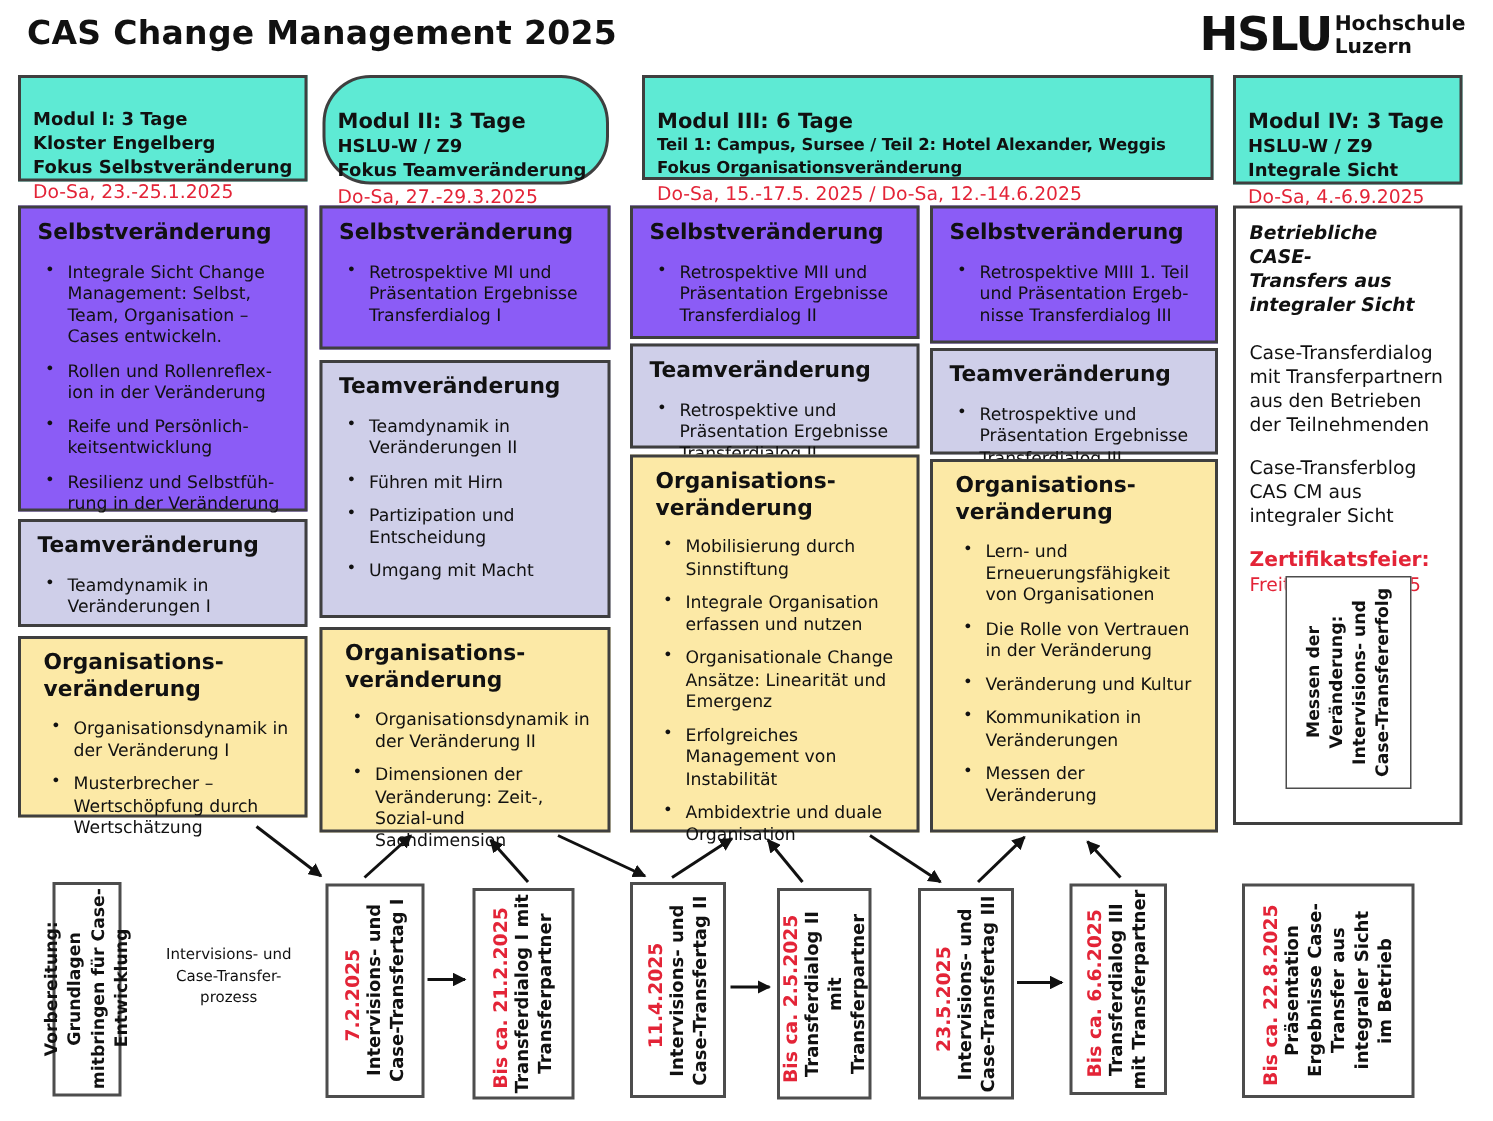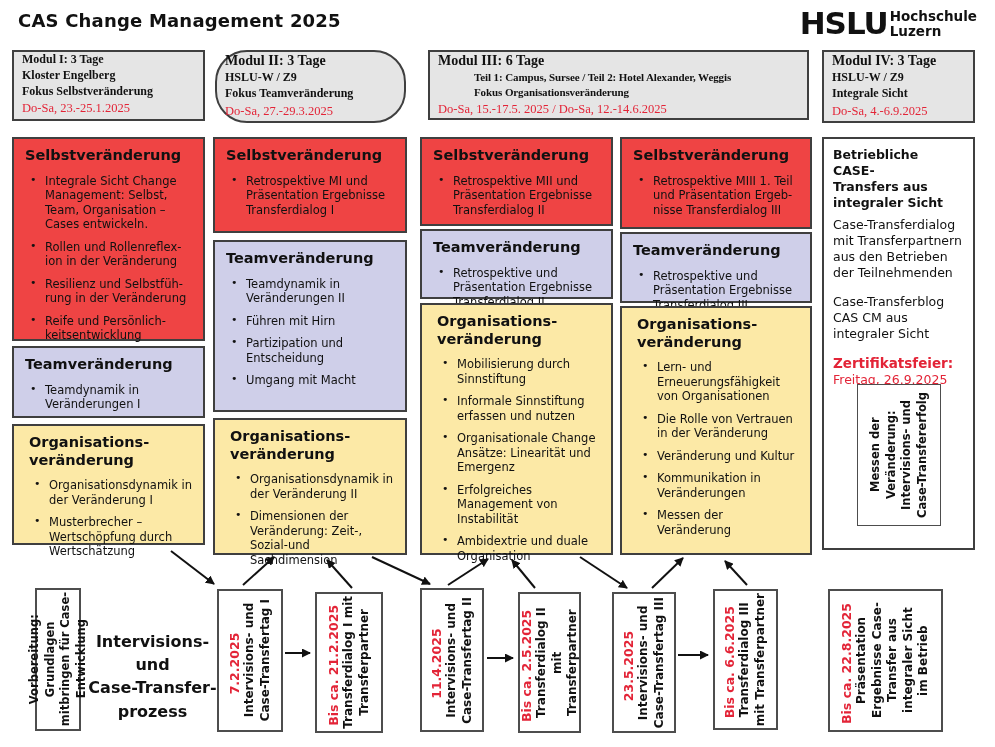--- a/index.html
+++ b/index.html
@@ -1,48 +1,48 @@
 <!DOCTYPE html>
 <html><head>
 <meta charset="utf-8">
 <style>
   html,body{margin:0;padding:0;background:#fff;}
   .page{position:relative;width:995px;height:747px;background:#fff;overflow:hidden;
         font-family:"DejaVu Sans","Liberation Sans",sans-serif;color:#111;}
   .abs{position:absolute;box-sizing:border-box;}
-  .page-title{left:18px;top:10px;font-size:18px;font-weight:bold;letter-spacing:.2px;}
+  .page-title{left:18px;top:10px;font-size:22px;font-weight:bold;letter-spacing:.2px;}
   .logo{right:18px;top:8px;display:flex;align-items:center;gap:2px;}
   .logo-abbr{font-size:31px;font-weight:bold;letter-spacing:-1px;line-height:1;}
   .logo-side{font-size:13.5px;font-weight:bold;line-height:1.05;}
   .box{border:2px solid #3f3f3f;}
-  .module{padding:0 8px;font-weight:bold;font-size:12px;line-height:1.32;background:#e5e5e5;font-family:Liberation Serif, serif;}
+  .module{padding:20px 8px;font-weight:bold;font-size:12px;line-height:1.32;background:#5eead4;}
   .m-title{font-size:14px;}
   .m-title-sm{font-size:12px;}
   .m-lines{white-space:pre-line;}
-  .m-lines-sm{font-size:11px;letter-spacing:-0.1px;margin-left:36px;}
+  .m-lines-sm{font-size:11px;letter-spacing:-0.1px;}
   .m-date{color:var(--red);font-weight:normal;font-size:12.5px;margin-top:1px;}
   .cbox{padding:7px 8px 4px 8px;}
-  .green{background:#ef4444;}
+  .green{background:#8b5cf6;}
   .purple{background:#cfcfe9;}
   .yellow{background:#fce9a6;padding-left:12px;}
   .cbox h3{margin:1px 0 9px 3px;font-size:14.5px;line-height:1.22;white-space:pre-line;}
   ul.bullets{list-style:none;margin:0;padding:0 2px 0 4px;font-size:11.5px;line-height:1.26;}
   ul.bullets li{position:relative;padding-left:19px;margin-bottom:8px;white-space:pre-line;}
   ul.bullets li::before{content:"•";position:absolute;left:4px;top:-1px;font-size:11px;}
   .rpanel{background:#fff;padding:8px 9px;font-size:12.5px;line-height:1.28;}
-  .rpanel .rp-title{font-weight:bold;white-space:pre-line;margin-bottom:6px;}
+  .rpanel .rp-title{font-weight:bold;white-space:pre-line;margin-bottom:16px;font-style:italic;}
   .rpanel .rp-para{white-space:pre-line;margin-bottom:13px;}
   .rpanel .rp-cert-title{color:var(--red);font-weight:bold;font-size:13.5px;}
   .rpanel .rp-cert-date{color:var(--red);}
   .vbox{border:2px solid #4d4d4d;background:#fff;display:flex;align-items:center;justify-content:center;}
   .vcol{writing-mode:vertical-rl;transform:rotate(180deg);text-align:center;}
   .vdate{color:var(--red);font-weight:bold;font-size:12.5px;white-space:pre-line;margin-bottom:6px;}
   .vlabel{font-weight:bold;font-size:12px;line-height:1.3;white-space:pre-line;}
   .vsingle{font-weight:bold;font-size:11.5px;line-height:1.35;white-space:pre-line;}
-  .process-label{font-weight:bold;font-size:16px;line-height:1.45;text-align:center;white-space:pre-line;}
+  .process-label{font-weight:normal;font-size:10px;line-height:1.45;text-align:center;white-space:pre-line;}
   .arrow-layer{position:absolute;left:0;top:0;pointer-events:none;}
   :root{--red:#e32437;}
 </style>
 </head>
 <body>
 
 <div class="page">
 
   <div class="abs page-title">CAS Change Management 2025</div>
 
@@ -77,22 +77,22 @@
     <div class="m-lines">HSLU-W / Z9
 Integrale Sicht</div>
     <div class="m-date">Do-Sa, 4.-6.9.2025</div>
   </div>
 
   <div class="abs box cbox green" style="left:12px;top:137px;width:193px;height:204px;">
     <h3>Selbstveränderung</h3>
     <ul class="bullets">
       <li>Integrale Sicht Change Management: Selbst, Team, Organisation – Cases entwickeln.</li>
       <li>Rollen und Rollenreflex-ion in der Veränderung</li>
+      <li>Reife und Persönlich-keitsentwicklung</li>
       <li>Resilienz und Selbstfüh-rung in der Veränderung</li>
-      <li>Reife und Persönlich-keitsentwicklung</li>
     </ul>
   </div>
   <div class="abs box cbox purple" style="left:12px;top:346px;width:193px;height:72px;">
     <h3>Teamveränderung</h3>
     <ul class="bullets">
       <li>Teamdynamik in Veränderungen I</li>
     </ul>
   </div>
   <div class="abs box cbox yellow" style="left:12px;top:424px;width:193px;height:121px;">
     <h3>Organisations-
@@ -137,21 +137,21 @@
     <h3>Teamveränderung</h3>
     <ul class="bullets">
       <li>Retrospektive und Präsentation Ergebnisse Transferdialog II</li>
     </ul>
   </div>
   <div class="abs box cbox yellow" style="left:420px;top:303px;width:193px;height:252px;">
     <h3>Organisations-
 veränderung</h3>
     <ul class="bullets">
       <li>Mobilisierung durch Sinnstiftung</li>
-      <li>Informale Sinnstiftung erfassen und nutzen</li>
+      <li>Integrale Organisation erfassen und nutzen</li>
       <li>Organisationale Change Ansätze: Linearität und Emergenz</li>
       <li>Erfolgreiches Management von Instabilität</li>
       <li>Ambidextrie und duale Organisation</li>
     </ul>
   </div>
 
   <div class="abs box cbox green" style="left:620px;top:137px;width:192px;height:92px;">
     <h3>Selbstveränderung</h3>
     <ul class="bullets">
       <li>Retrospektive MIII 1. Teil und Präsentation Ergeb-nisse Transferdialog III</li>

